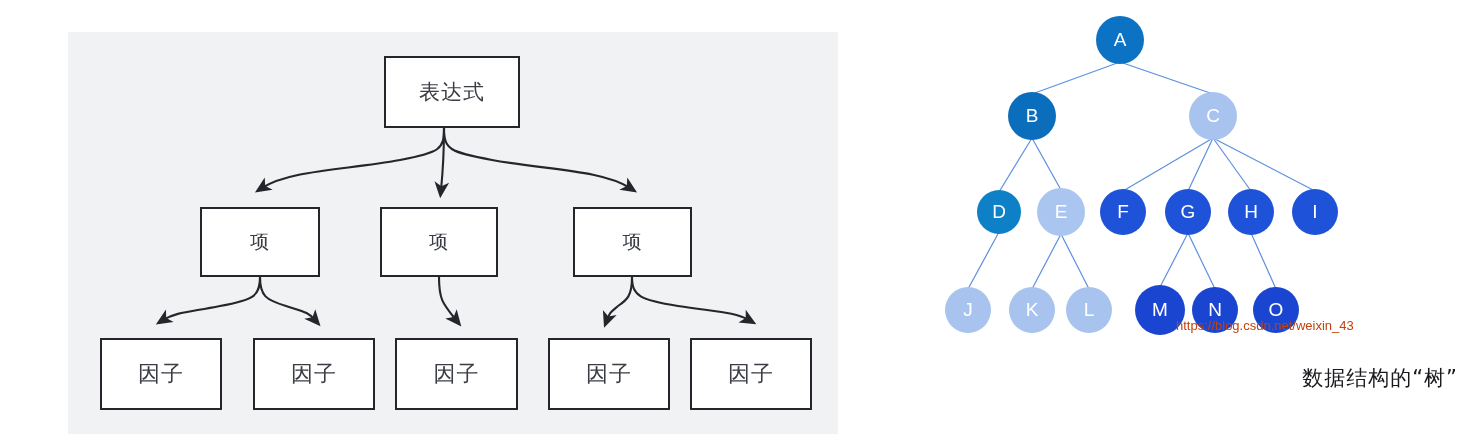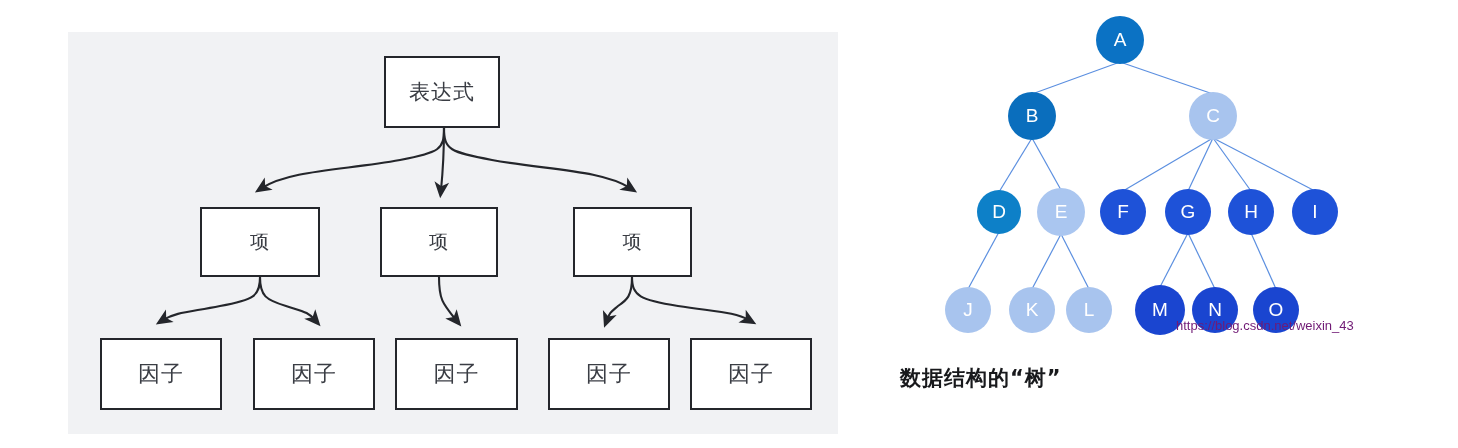--- a/index.html
+++ b/index.html
@@ -44,33 +44,33 @@
     display:flex;align-items:center;justify-content:center;
     color:#ffffff;
     font-family:"Liberation Sans","DejaVu Sans",sans-serif;
     font-size:19px;
     font-weight:400;
     box-sizing:border-box;
   }
   #tree-caption{
     position:absolute;
     left:900px;top:364px;width:558px;
-    text-align:left;
+    text-align:right;
     font-family:"DejaVu Sans","Liberation Sans",sans-serif;
     font-size:21px;
-    font-weight:bold;
+    font-weight:normal;
     color:#18191c;
     letter-spacing:1px;
   }
   #watermark{
     position:absolute;
     left:1176px;top:318px;
     font-family:"Liberation Sans","DejaVu Sans",sans-serif;
     font-size:13px;
-    color:#701a75;
+    color:#c2410c;
     white-space:nowrap;
     pointer-events:none;
   }
 </style>
 </head>
 <body>
 
 <div id="stage">
 
   <div id="left-panel"></div>
@@ -90,21 +90,21 @@
       <path d="M260,277 C260,296 254,300 220,306 C190,312 176,312 163,320"></path>
       <path d="M260,277 C260,296 266,300 286,306 C305,312 308,312 315,320"></path>
 
       <path d="M439,277 C439,300 443,304 456,320"></path>
 
       <path d="M632,277 C632,296 627,300 618,306 C611,312 610,312 607,320"></path>
       <path d="M632,277 C632,296 640,300 678,306 C718,312 735,312 749,320"></path>
     </g>
   </svg>
 
-  <div class="pt-box root" style="left:384px;top:56px;width:116px;height:72px;">表达式</div>
+  <div class="pt-box root" style="left:384px;top:56px;width:136px;height:72px;">表达式</div>
 
   <div class="pt-box mid" style="left:200px;top:207px;width:120px;height:70px;">项</div>
   <div class="pt-box mid" style="left:380px;top:207px;width:118px;height:70px;">项</div>
   <div class="pt-box mid" style="left:573px;top:207px;width:119px;height:70px;">项</div>
 
   <div class="pt-box leaf" style="left:100px;top:338px;width:122px;height:72px;">因子</div>
   <div class="pt-box leaf" style="left:253px;top:338px;width:122px;height:72px;">因子</div>
   <div class="pt-box leaf" style="left:395px;top:338px;width:123px;height:72px;">因子</div>
   <div class="pt-box leaf" style="left:548px;top:338px;width:122px;height:72px;">因子</div>
   <div class="pt-box leaf" style="left:690px;top:338px;width:122px;height:72px;">因子</div>

